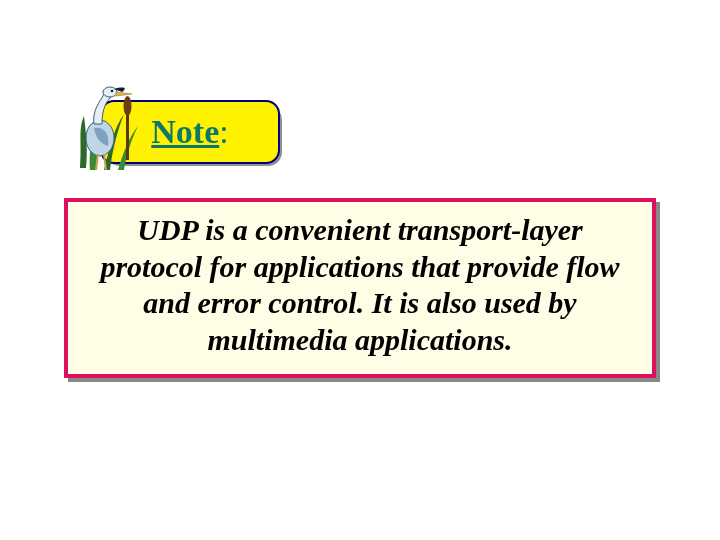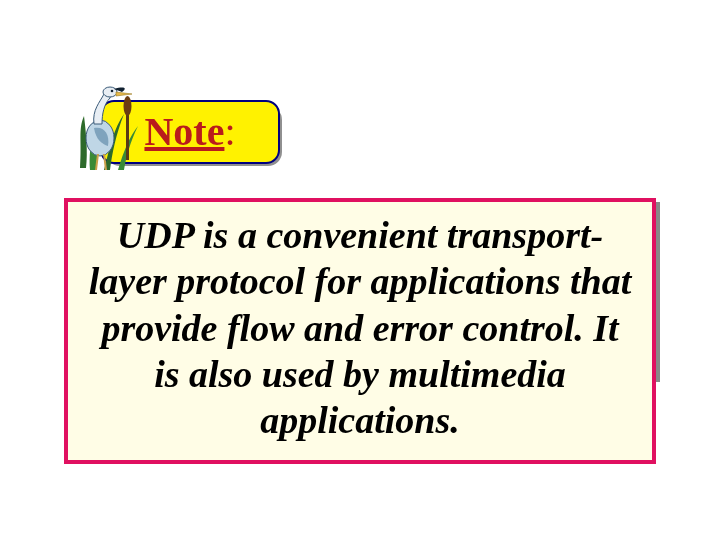--- a/index.html
+++ b/index.html
@@ -39,23 +39,23 @@
     width: 176px;
     height: 60px;
     background: #fff200;
     border: 2px solid #000080;
     border-radius: 14px;
     display: flex;
     align-items: center;
     justify-content: center;
   }
   .note-label {
-    font-size: 40px;
+    font-size: 34px;
     line-height: 1;
-    color: #b91c1c;
+    color: #0f766e;
   }
   .note-label .u {
     text-decoration: underline;
     font-weight: bold;
   }
   
   .heron {
     position: absolute;
     left: 74px;
     top: 80px;
@@ -78,21 +78,21 @@
     background: #888;
   }
   .body-box {
     position: relative;
     background: #fffde6;
     border: 4px solid #e01060;
     padding: 10px 18px 16px 18px;
     box-sizing: border-box;
   }
   .body-text {
-    font-size: 38px;
+    font-size: 30px;
     line-height: 1.22;
     font-style: italic;
     font-weight: bold;
     color: #000;
     text-align: center;
   }
 </style>
 </head>
 <body>
 

